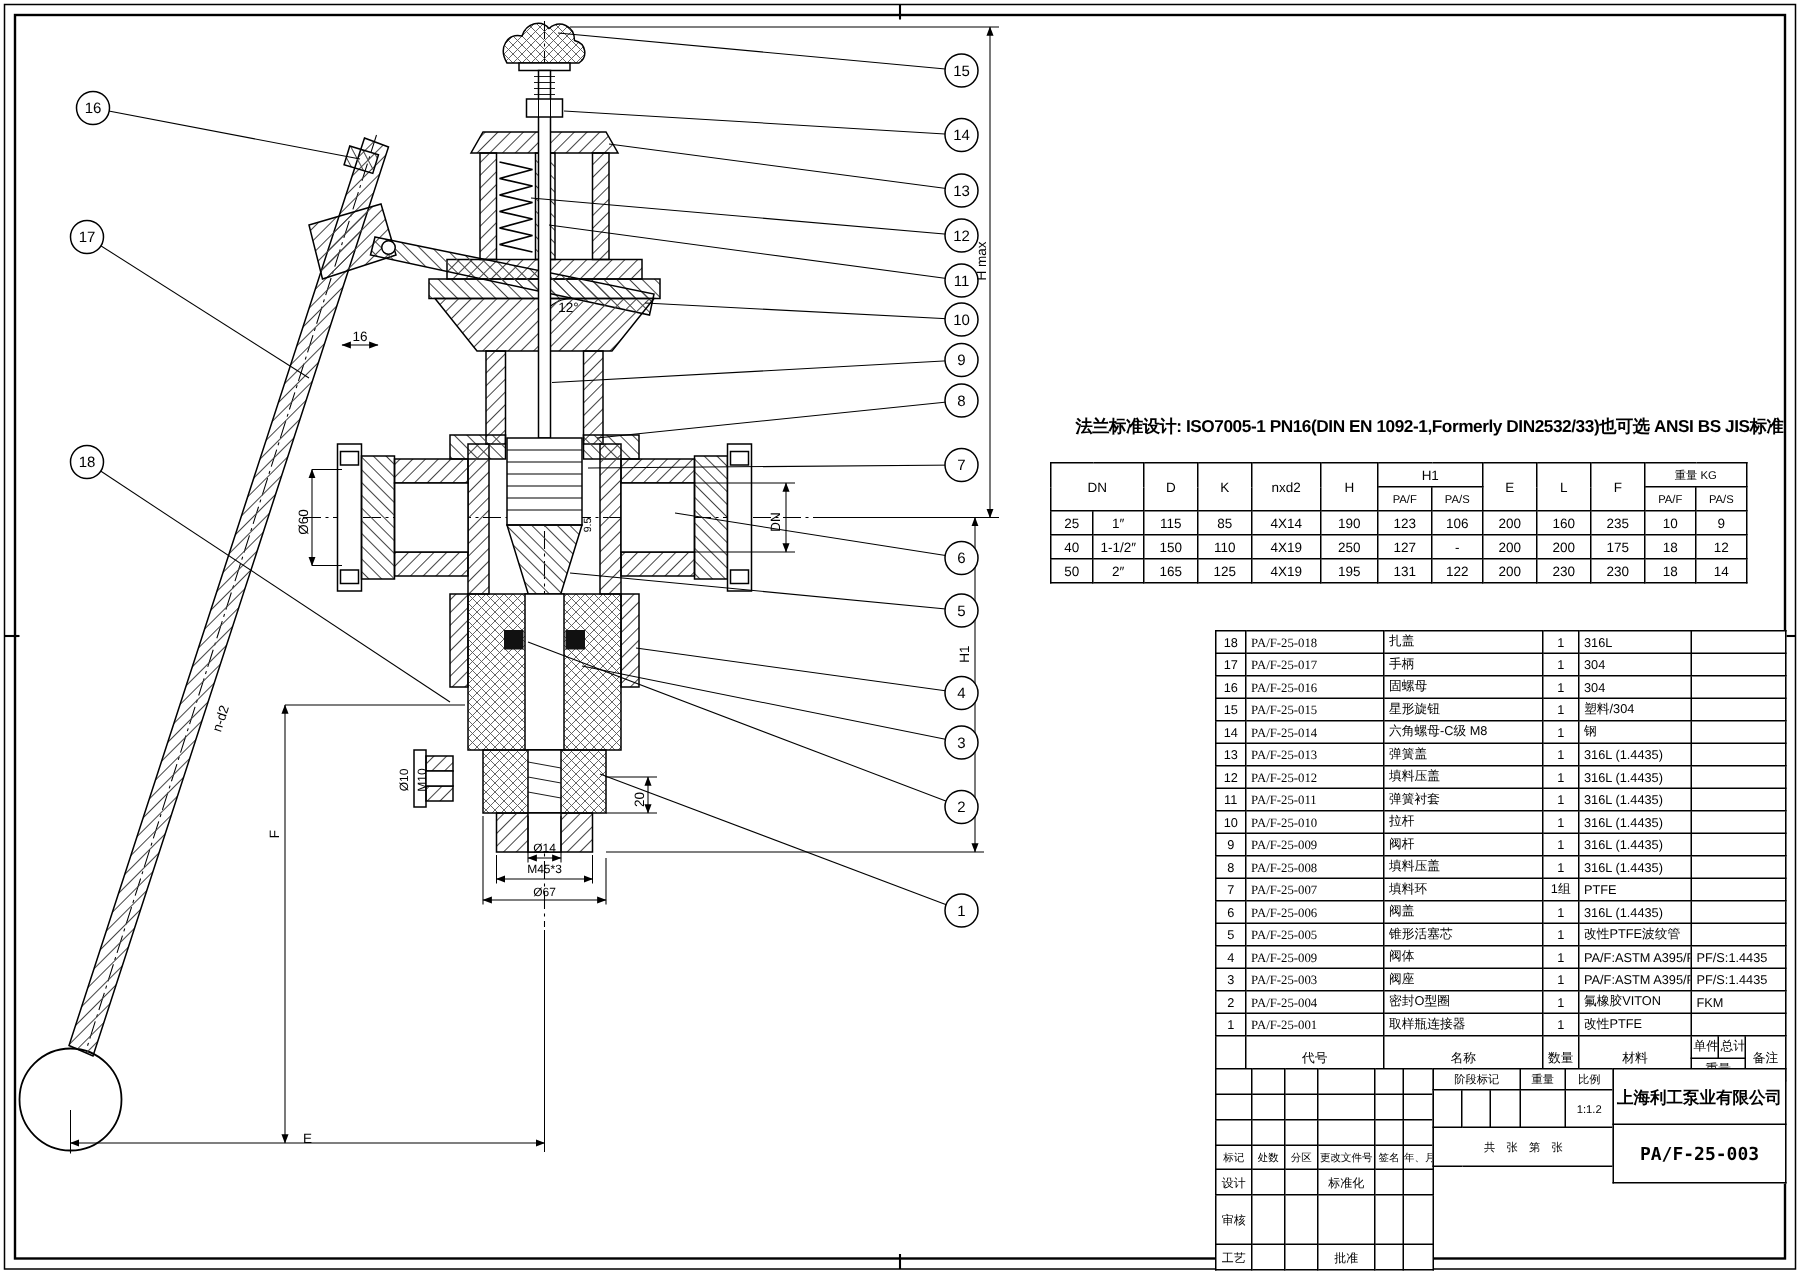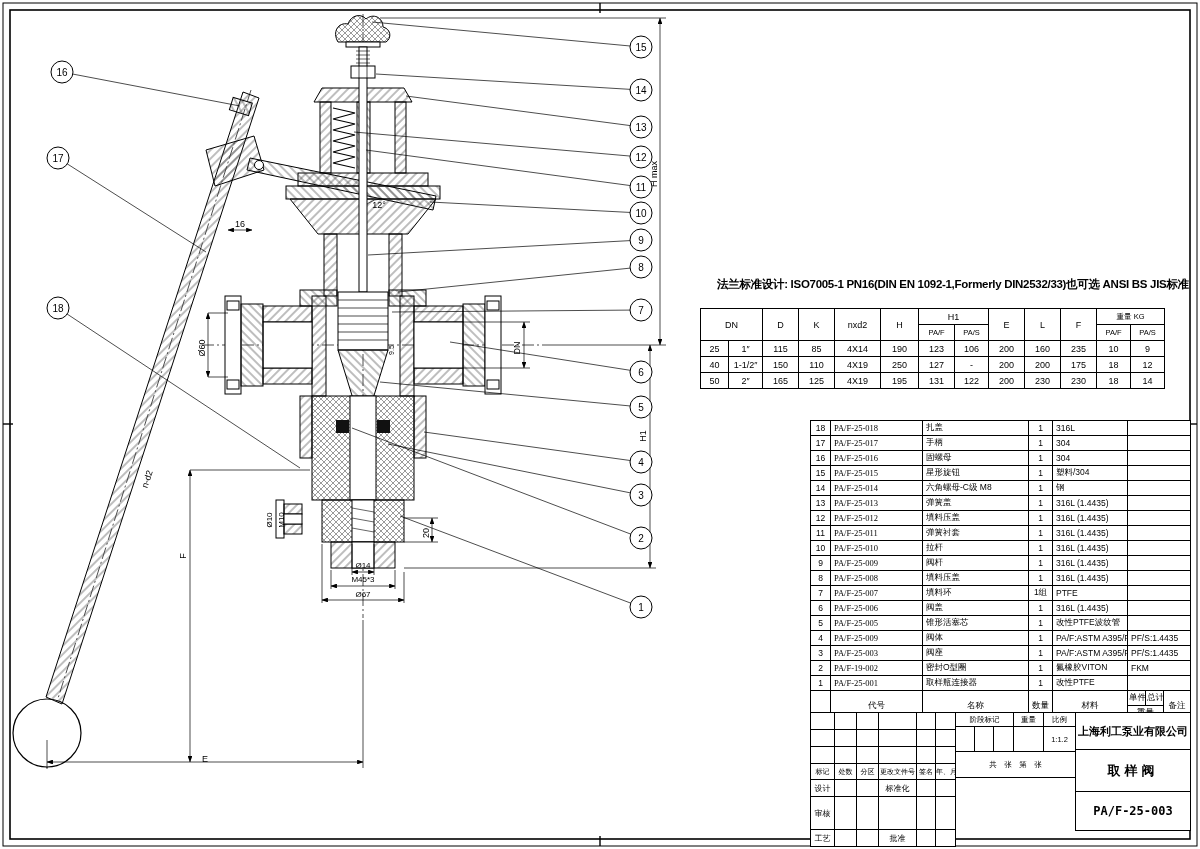--- a/index.html
+++ b/index.html
@@ -508,21 +508,21 @@
       <tr>
         <td>3</td>
         <td class="mono left">PA/F-25-003</td>
         <td class="left">阀座</td>
         <td>1</td>
         <td class="left small">PA/F:ASTM A395/PFA</td>
         <td colspan="3" class="left small">PF/S:1.4435</td>
       </tr>
       <tr>
         <td>2</td>
-        <td class="mono left">PA/F-19-002</td>
+        <td class="mono left">PA/F-25-004</td>
         <td class="left">密封O型圈</td>
         <td>1</td>
         <td class="left small">氟橡胶VITON</td>
         <td colspan="3" class="left small">FKM</td>
       </tr>
       <tr>
         <td>1</td>
         <td class="mono left">PA/F-25-001</td>
         <td class="left">取样瓶连接器</td>
         <td>1</td>
@@ -642,20 +642,17 @@
 </table>
 
 <table class="t3">
   <colgroup>
       <col style="width:115px">
     </colgroup>
   <tbody>
     <tr style="height:37px">
         <td class="company">上海利工泵业有限公司</td>
       </tr>
-    <tr style="height:42px">
-        <td class="product">取样阀</td>
-      </tr>
     <tr style="height:39px">
         <td class="dwgno">PA/F-25-003</td>
       </tr>
   </tbody>
 </table>
 
 </body></html>

